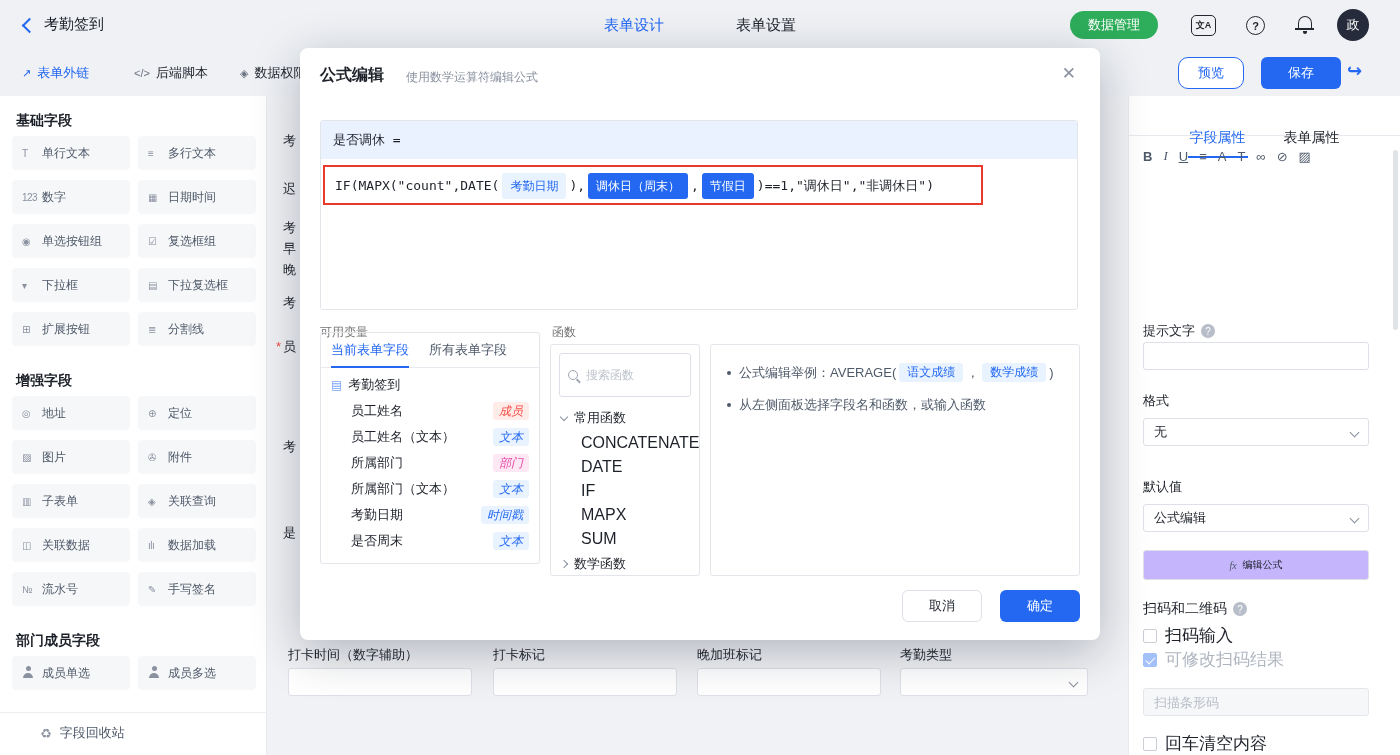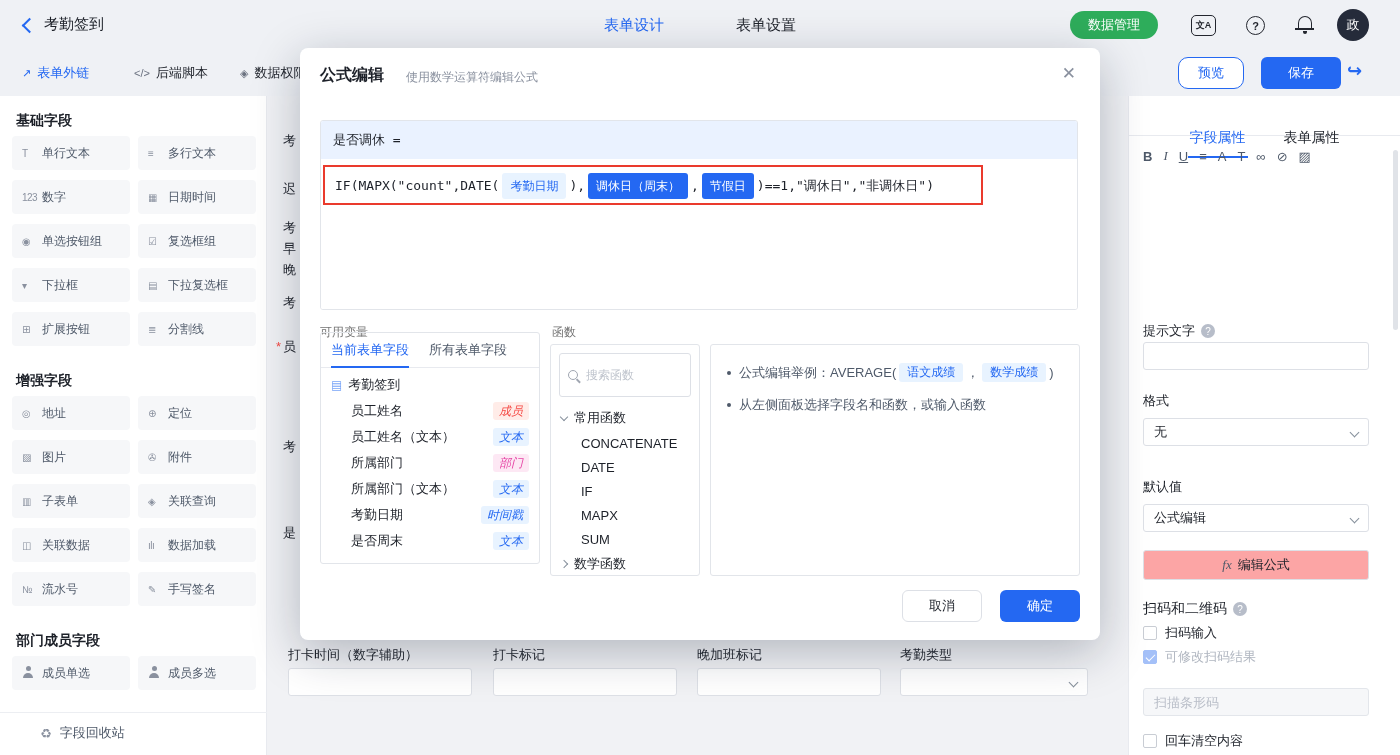--- a/index.html
+++ b/index.html
@@ -57,23 +57,23 @@
   .ftoolbar{position:absolute;left:14px;top:52px;display:flex;gap:11px;align-items:center;color:#4e5969;font-size:13px;}
   .ftoolbar span{cursor:pointer;}
   .fi-b{font-weight:700;}
   .fi-i{font-style:italic;font-family:"Liberation Serif",serif;}
   .fi-u{text-decoration:underline;}
   .plabel{position:absolute;left:14px;font-size:13px;color:#1d2129;display:flex;gap:6px;align-items:center;}
   .plabel.sec{font-size:14px;font-weight:400;text-align:right;}
   .qbadge{width:14px;height:14px;border-radius:50%;background:#b7bdc9;color:#fff;font-size:10px;display:flex;align-items:center;justify-content:center;}
   .pinput{position:absolute;left:14px;width:226px;height:28px;border:1px solid #dde0e6;border-radius:3px;background:#fff;box-sizing:border-box;font-size:13px;color:#1d2129;padding:0 10px;outline:none;font-family:inherit;}
   .pselect{position:absolute;left:14px;width:226px;height:28px;border:1px solid #dde0e6;border-radius:3px;background:#fff;box-sizing:border-box;font-size:13px;color:#1d2129;line-height:26px;padding-left:10px;cursor:pointer;}
-  .fxbtn{position:absolute;left:14px;top:454px;width:226px;height:30px;border:1px solid #dde0e6;border-radius:3px;background:#fca5a5;font-size:13px;color:#1d2129;display:flex;align-items:center;justify-content:center;gap:6px;}
+  .fxbtn{position:absolute;left:14px;top:454px;width:226px;height:30px;border:1px solid #dde0e6;border-radius:3px;background:#c4b5fd;font-size:10px;color:#1d2129;display:flex;align-items:center;justify-content:center;gap:6px;}
   .fxg{font-family:"Liberation Serif",serif;font-style:italic;color:#4e5969;}
-  .cbrow{position:absolute;left:14px;display:flex;gap:8px;align-items:center;font-size:13px;color:#1d2129;cursor:pointer;}
+  .cbrow{position:absolute;left:14px;display:flex;gap:8px;align-items:center;font-size:17px;color:#1d2129;cursor:pointer;}
   .cbrow.dis{color:#b0b6c0;}
   .cb{width:14px;height:14px;border:1px solid #c9cdd4;border-radius:2px;background:#fff;display:inline-block;box-sizing:border-box;flex:none;}
   .cb.checked{background:#a4c0f8;border-color:#a4c0f8;position:relative;}
   .cb.checked::after{content:"";position:absolute;left:4px;top:1px;width:4px;height:8px;border-right:1.6px solid #fff;border-bottom:1.6px solid #fff;transform:rotate(45deg);}
   .scaninput{position:absolute;left:14px;top:592px;width:226px;height:28px;border:1px solid #e3e6eb;border-radius:3px;background:#f6f7f9;box-sizing:border-box;font-size:13px;padding:0 10px;color:#b9bec8;font-family:inherit;}
   .scaninput::placeholder{color:#b9bec8;}
   .pscroll{position:absolute;right:2px;top:54px;width:5px;height:180px;background:#e0e3e8;border-radius:3px;}
   input::placeholder{color:#bfc4cd;}
   
   .modal{position:absolute;left:300px;top:48px;width:800px;height:592px;background:#fff;border-radius:8px;box-shadow:0 12px 48px rgba(15,25,45,.28);z-index:50;}
@@ -101,21 +101,21 @@
   .tag.blue{background:#e8f3ff;color:#2468f2;}
   .tag.pink{background:#fde8f4;color:#e644a5;}
   .fnpanel{position:absolute;left:250px;top:296px;width:150px;height:232px;border:1px solid #e2e5ea;border-radius:3px;overflow:hidden;box-sizing:border-box;}
   .fsearch{margin:8px;height:44px;border:1px solid #dde0e6;border-radius:3px;display:flex;align-items:center;gap:6px;padding:0 8px;box-sizing:border-box;}
   .fsearch input{border:none;outline:none;width:100%;font-size:12px;color:#1d2129;background:transparent;font-family:inherit;}
   .mag{width:8px;height:8px;border:1.5px solid #a0a6b1;border-radius:50%;position:relative;flex:none;}
   .mag::after{content:"";position:absolute;width:5px;height:1.5px;background:#a0a6b1;transform:rotate(45deg);right:-4px;bottom:-2px;}
   .fgroup{height:26px;display:flex;align-items:center;gap:7px;padding:0 10px;font-size:13px;color:#1d2129;cursor:pointer;}
   .gchev{width:5px;height:5px;border-right:1.3px solid #86909c;border-bottom:1.3px solid #86909c;transform:rotate(45deg);margin-top:-2px;flex:none;}
   .gchev.r{transform:rotate(-45deg);margin-top:0;}
-  .fitem{height:24px;display:flex;align-items:center;padding-left:30px;font-size:13px;color:#1d2129;cursor:pointer;}
+  .fitem{height:24px;display:flex;align-items:center;padding-left:30px;font-size:16px;color:#1d2129;cursor:pointer;}
   .helppanel{position:absolute;left:410px;top:296px;width:370px;height:232px;border:1px solid #e2e5ea;border-radius:3px;padding:18px 16px;box-sizing:border-box;}
   .hline{display:flex;align-items:center;font-size:13px;color:#4e5969;margin-bottom:14px;flex-wrap:wrap;}
   .hdot{width:4px;height:4px;border-radius:50%;background:#4e5969;margin-right:8px;flex:none;}
   .m-cancel{position:absolute;right:118px;bottom:18px;width:80px;height:32px;background:#fff;border:1px solid #dde0e6;border-radius:6px;font-size:13px;color:#1d2129;}
   .m-ok{position:absolute;right:20px;bottom:18px;width:80px;height:32px;background:#2468f2;border:none;border-radius:6px;font-size:13px;color:#fff;}
 </style>
 </head>
 <body>
 
 <div class="stage">

